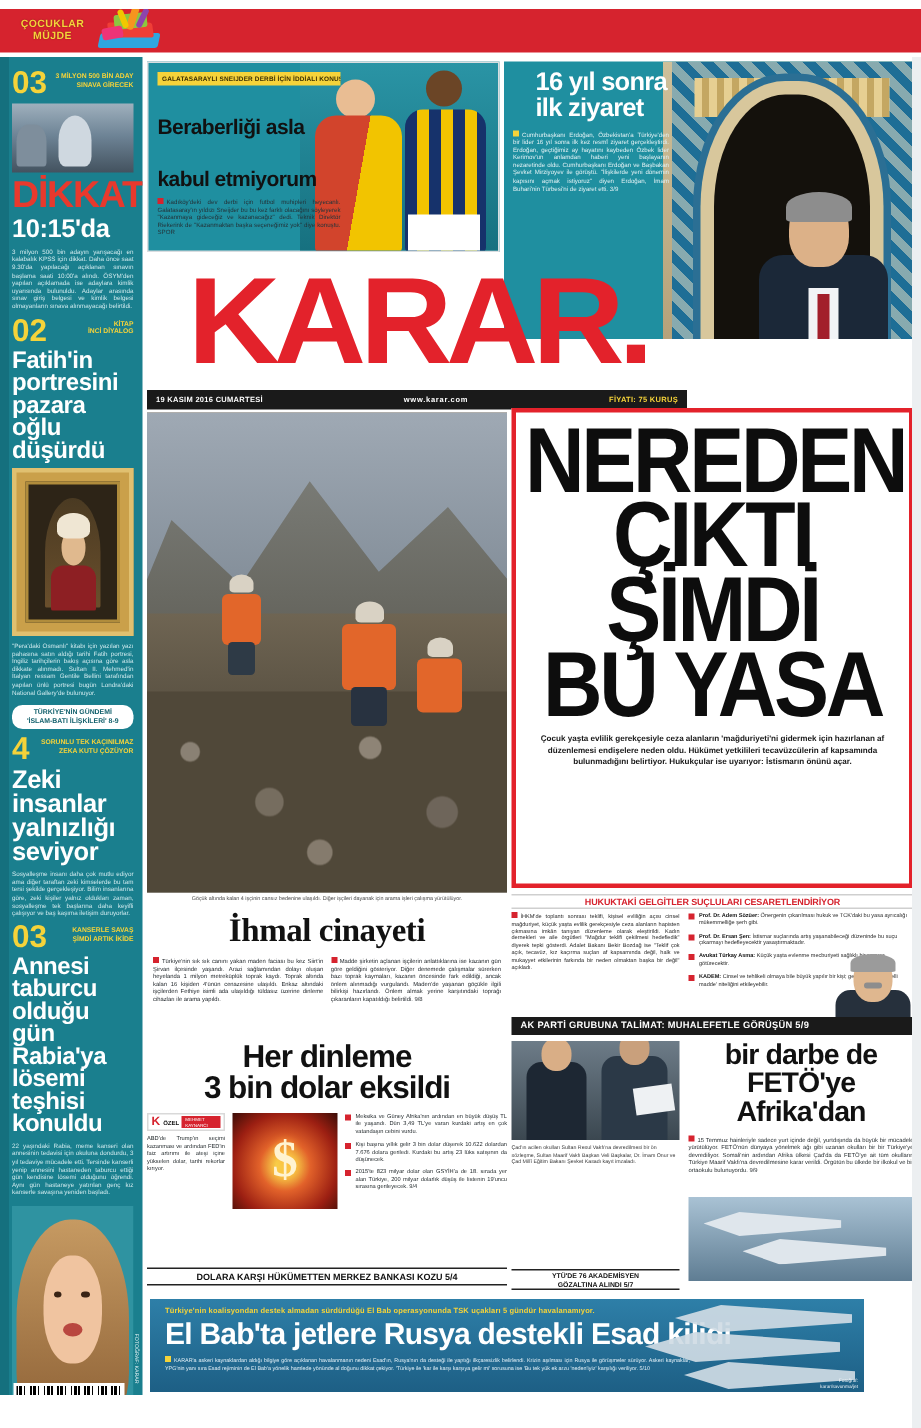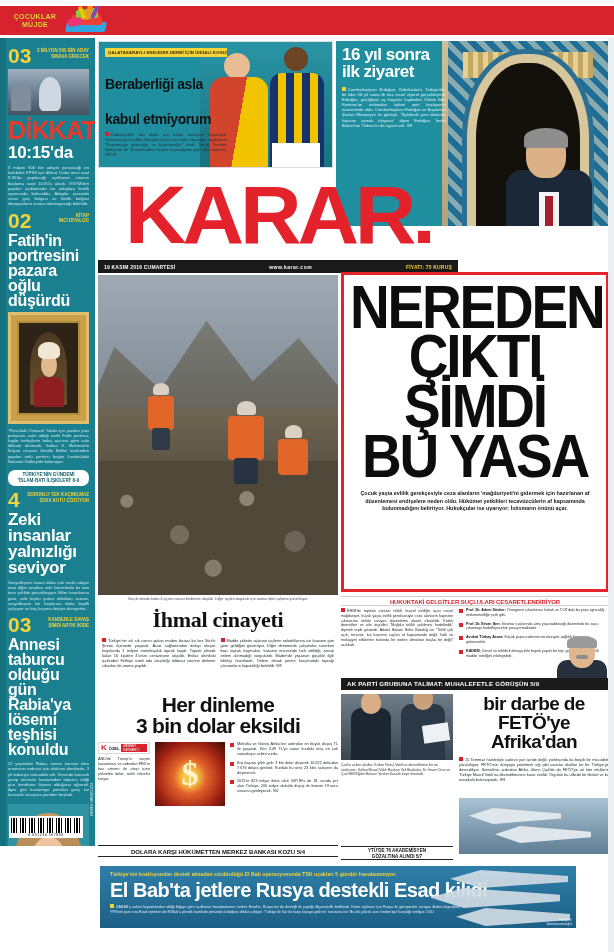--- a/index.html
+++ b/index.html
@@ -33,21 +33,21 @@
   .b6 { left: 18px; top: 0px; width: 4px; height: 13px; background: #f2c700; transform: rotate(-22deg); }
   .b7 { left: 6px; top: 12px; width: 14px; height: 8px; background: #ee3377; transform: rotate(-10deg); }
   .promo-text {
     color: #ffffff; font-weight: bold; font-size: 22px; letter-spacing: .2px;
     font-family: "Liberation Serif", serif; white-space: nowrap; padding-left: 4px;
     text-shadow: 0 1px 1px rgba(0,0,0,.25);
   }
 
   
   .rail {
-    position: absolute; left: 0; top: 38px; width: 95px; height: 808px;
+    position: absolute; left: 0; top: 38px; width: 95px; height: 914px;
     background: #1a7f8e; color: #fff; overflow: hidden;
   }
   .rail-strip { position: absolute; left: 0; top: 0; width: 6px; height: 100%; background: #15707e; }
   .rail-inner { padding: 4px 6px 0 8px; }
   .rail-head { display: flex; align-items: flex-start; gap: 4px; margin-top: 4px; }
   .rail-num { font-size: 21px; font-weight: bold; color: #f5d33a; line-height: 19px; font-family: "Liberation Sans", sans-serif; }
   .rail-kicker { font-size: 4.5px; line-height: 5.5px; color: #f5d33a; font-weight: bold; text-align: right; flex: 1; padding-top: 2px; }
   .rail-title {
     font-size: 16px; line-height: 15px; font-weight: bold; color: #fff;
     margin-top: 3px; letter-spacing: -.3px;
@@ -143,21 +143,21 @@
   .sn-title { font-size: 14px; font-weight: bold; line-height: 15px; color: #111; margin-top: 20px; letter-spacing: -.4px; }
   .sn-body { font-size: 4.1px; line-height: 5.1px; color: #23343a; margin-top: 5px; text-align: justify; }
   .sq { display: inline-block; width: 4px; height: 4px; background: #d6232e; margin-right: 2px; }
 
   
   .erdogan {
     position: absolute; left: 336px; top: 41px; width: 278px; height: 185px;
     background: #1f8fa0; overflow: hidden;
   }
   .erdogan .copy { position: absolute; left: 6px; top: 5px; width: 104px; color: #fff; }
-  .er-title { font-size: 17px; font-weight: bold; line-height: 17px; letter-spacing: -.5px; }
+  .er-title { font-size: 17px; font-weight: bold; line-height: 17px; letter-spacing: -.5px; margin-left: 15px; }
   .er-body { font-size: 4.1px; line-height: 5.1px; margin-top: 7px; text-align: justify; color: #dff0f3; }
   .er-body .sq { background: #f5d33a; }
   .mosque {
     position: absolute; right: 0; top: 0; width: 172px; height: 185px;
     background: linear-gradient(180deg,#cfc09a 0%,#b5a27a 100%); overflow: hidden;
   }
   .mosque .tile {
     position: absolute; left: 6px; top: 0; right: 6px; bottom: 0;
     background:
       repeating-linear-gradient(45deg, rgba(30,110,150,.55) 0 6px, rgba(240,230,200,.5) 6px 12px),

